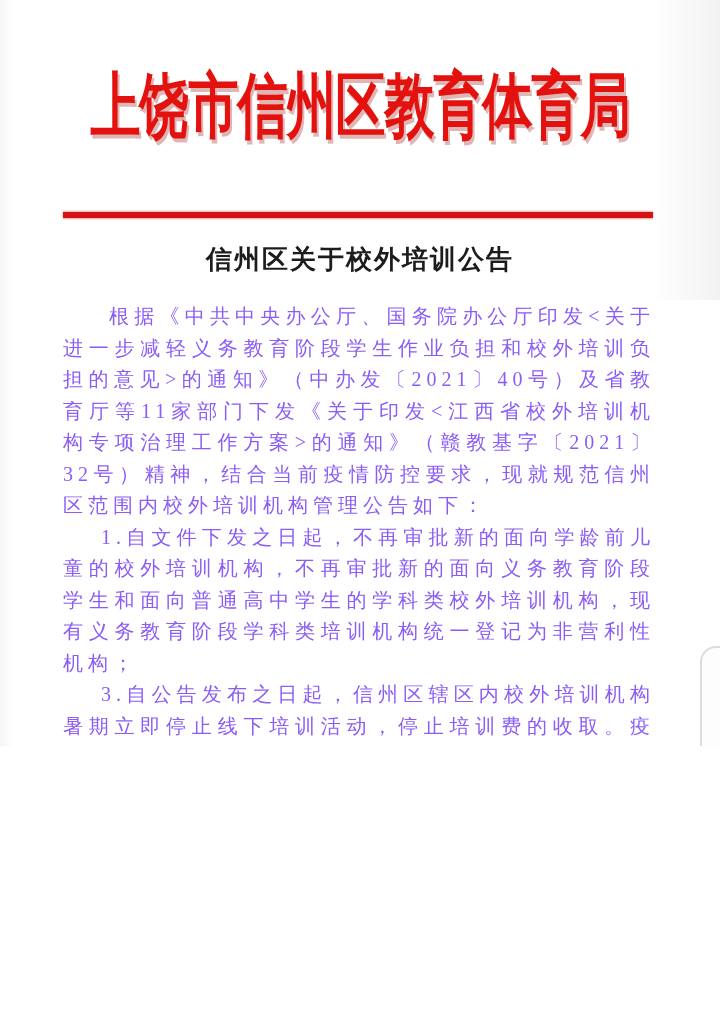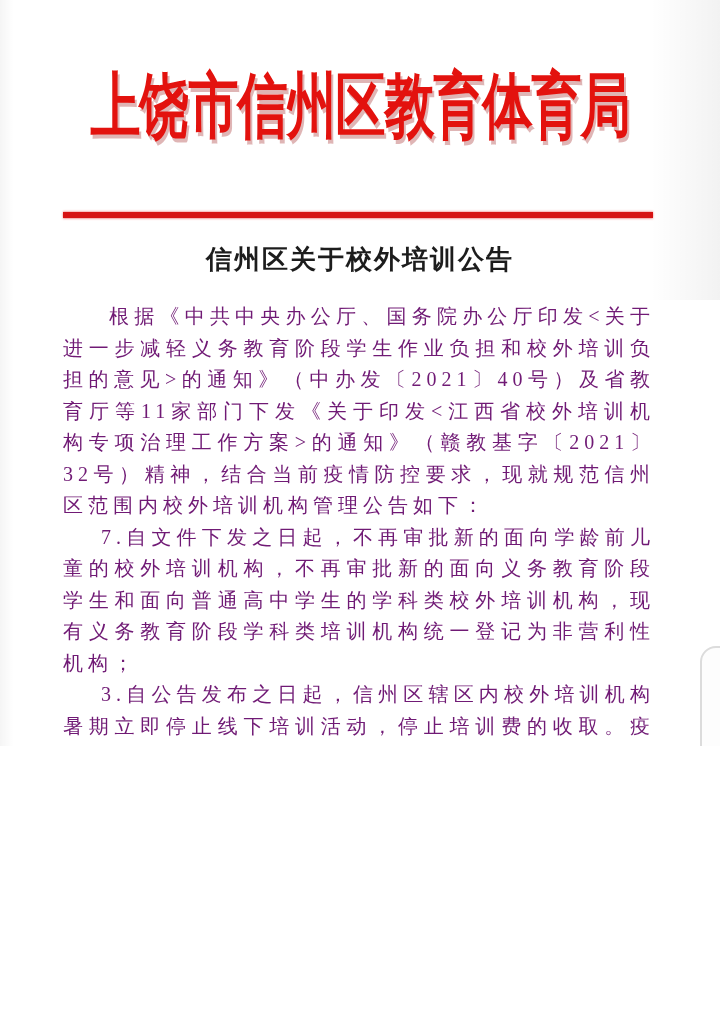--- a/index.html
+++ b/index.html
@@ -66,21 +66,21 @@
     font-size: 26px;
     color: #1c1c1c;
     letter-spacing: 2px;
   }
 
   .body-text {
     position: absolute;
     left: 63px;
     top: 301px;
     width: 592px;
-    color: #701a75;
+    color: #8b5cf6;
     font-size: 20px;
     line-height: 31.5px;
     letter-spacing: 5px;
     text-align: justify;
     text-justify: inter-character;
     font-family: Liberation Serif, serif;
   }
   .body-text p { margin: 0; }
   .body-text p.indent-2 { text-indent: 46px; }
   .body-text p.indent-num { text-indent: 38px; }
@@ -131,21 +131,21 @@
   <div class="shade-left"></div>
 
   <div class="org-header">上饶市信州区教育体育局</div>
 
   <div class="red-divider"></div>
 
   <div class="doc-title">信州区关于校外培训公告</div>
 
   <div class="body-text">
     <p class="indent-2">根据《中共中央办公厅、国务院办公厅印发&lt;关于进一步减轻义务教育阶段学生作业负担和校外培训负担的意见&gt;的通知》（中办发〔2021〕40号）及省教育厅等11家部门下发《关于印发&lt;江西省校外培训机构专项治理工作方案&gt;的通知》（赣教基字〔2021〕32号）精神，结合当前疫情防控要求，现就规范信州区范围内校外培训机构管理公告如下：</p>
-    <p class="indent-num">7.自文件下发之日起，不再审批新的面向学龄前儿童的校外培训机构，不再审批新的面向义务教育阶段学生和面向普通高中学生的学科类校外培训机构，现有义务教育阶段学科类培训机构统一登记为非营利性机构；</p>
+    <p class="indent-num">1.自文件下发之日起，不再审批新的面向学龄前儿童的校外培训机构，不再审批新的面向义务教育阶段学生和面向普通高中学生的学科类校外培训机构，现有义务教育阶段学科类培训机构统一登记为非营利性机构；</p>
     <p class="indent-num">3.自公告发布之日起，信州区辖区内校外培训机构暑期立即停止线下培训活动，停止培训费的收取。疫情防控有关具体要求以上级疫情防控指挥部办公室指令为准。</p>
     <p class="indent-1">特此公告！</p>
   </div>
 
   <div class="sign-block">
     <div class="sig-line">信州区教育体育局</div>
     <div class="date-line">2021 年 7 月 12 日</div>
   </div>
 
   <svg class="seal" viewBox="0 0 152 152">

